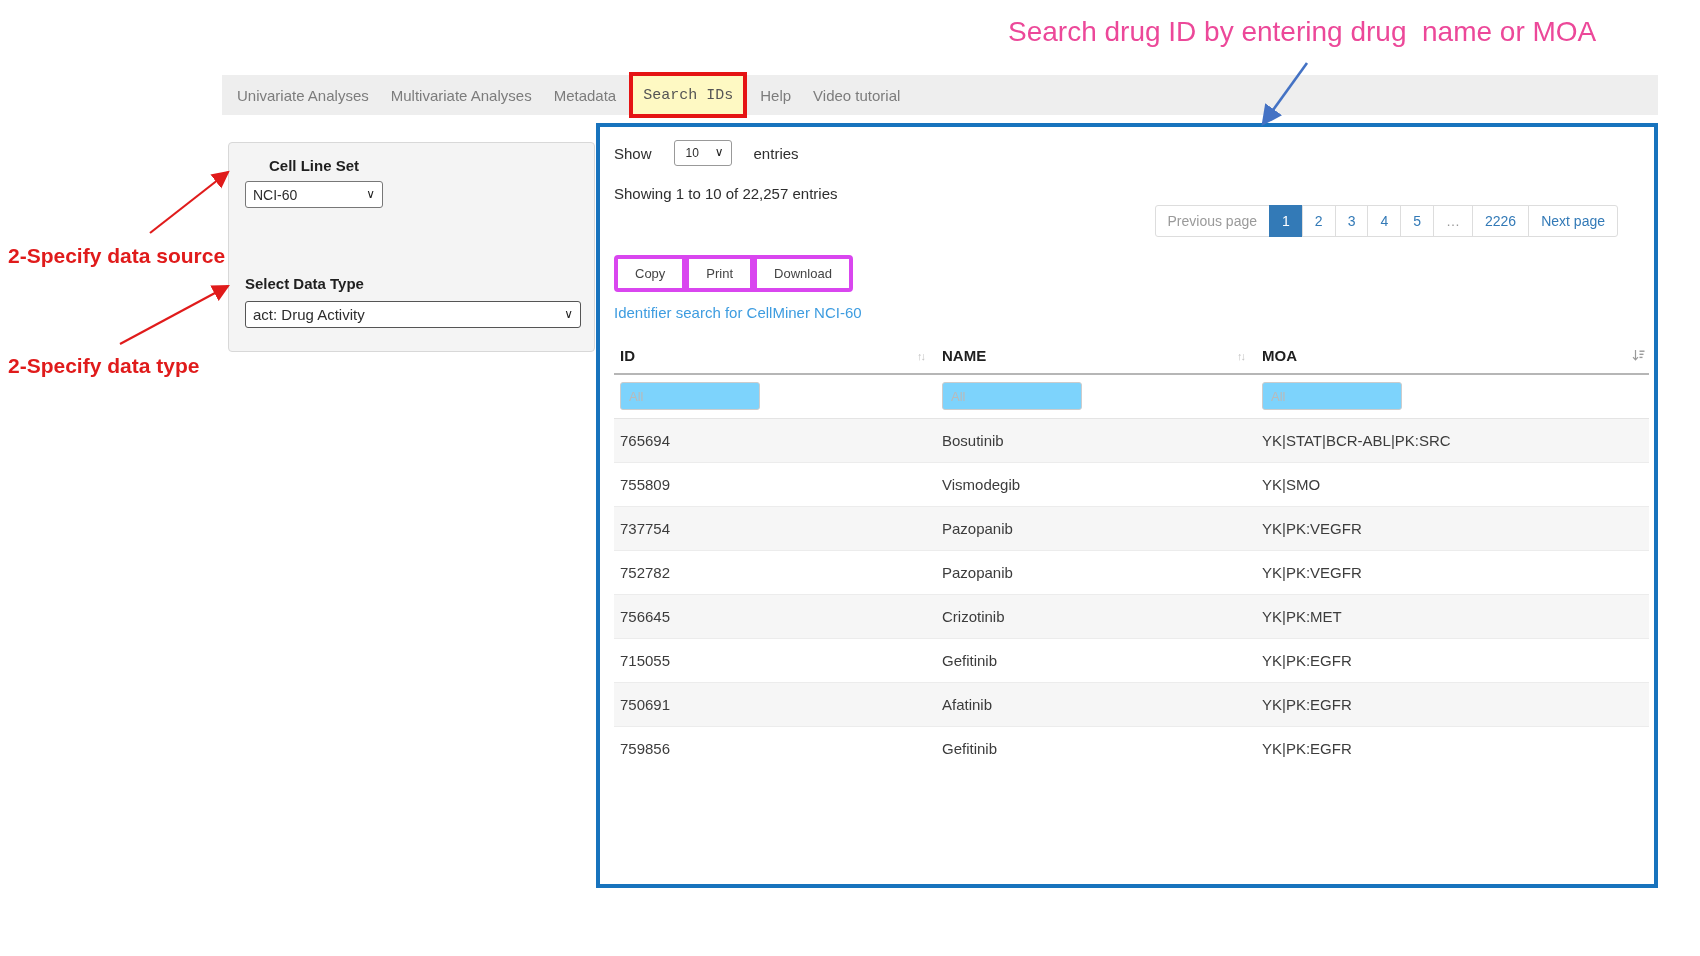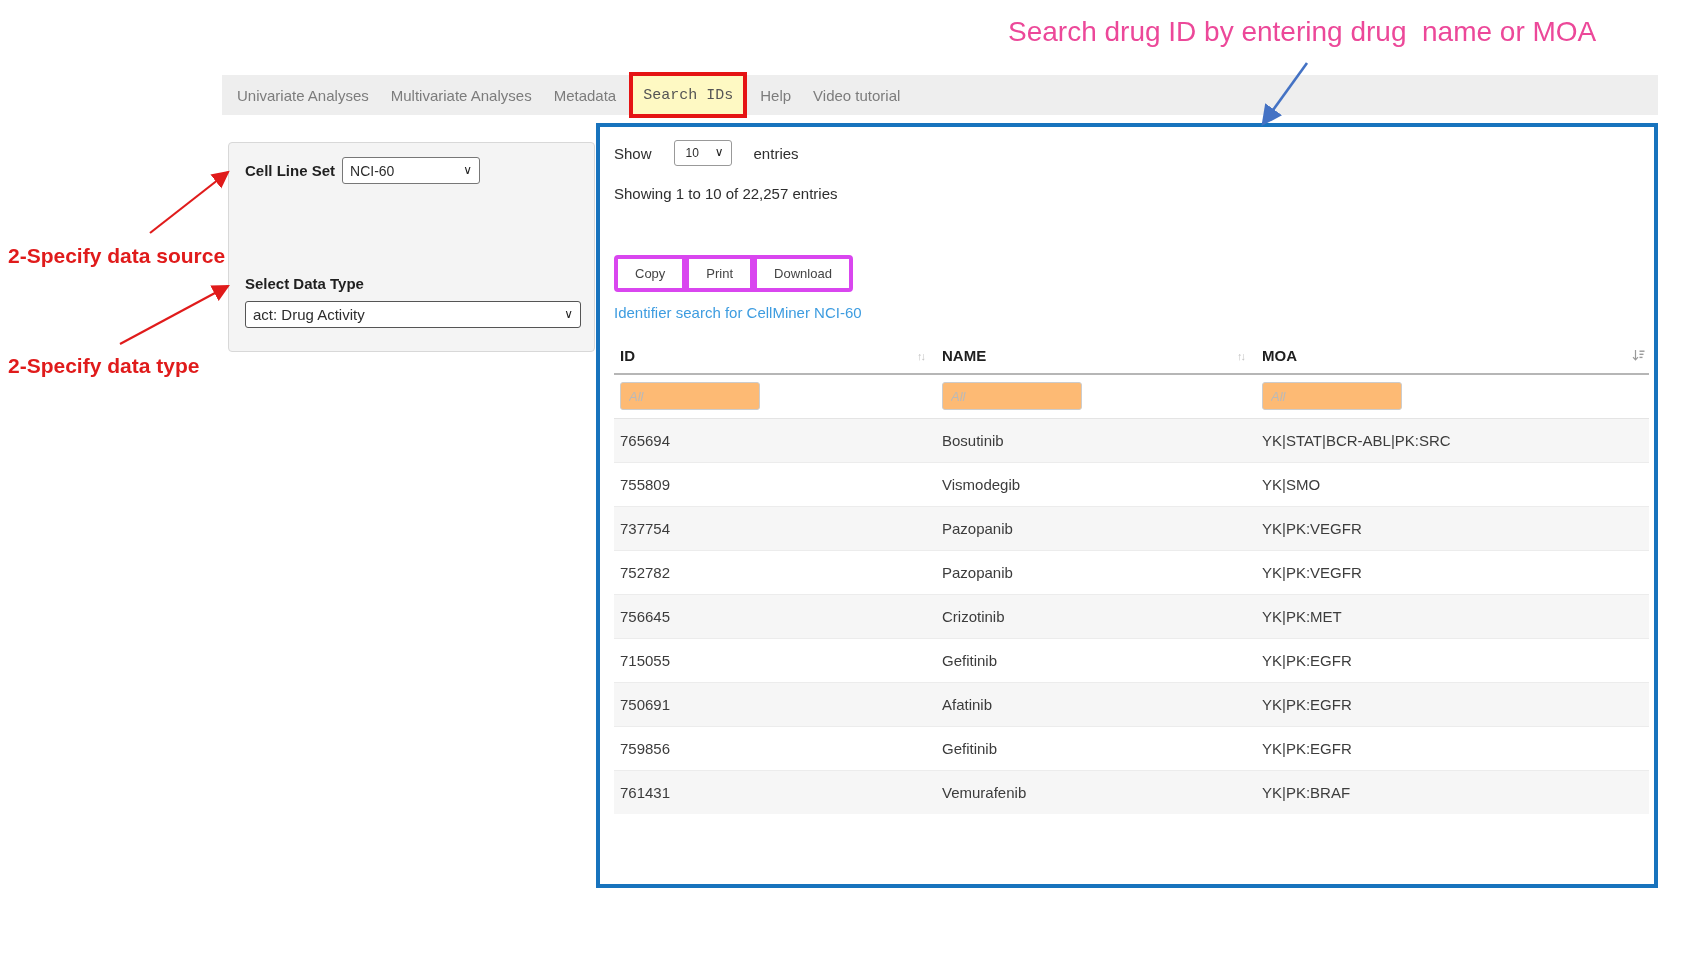--- a/index.html
+++ b/index.html
@@ -18,21 +18,21 @@
   
   .navbar { position:absolute; left:222px; top:75px; width:1436px; height:40px; background:#eeeeee;
             display:flex; align-items:stretch; padding-left:4px; font-size:15px; color:#7c7c7c; }
   .nav-item { display:flex; align-items:center; padding:0 11px; cursor:pointer; white-space:nowrap; }
   .nav-item.active { border:4px solid #e51414; background:#fef9c3; color:#555; margin:-3px 2px; padding:0 10px;font-family:Liberation Mono, monospace; }
 
   
   .left-panel { position:absolute; left:228px; top:142px; width:367px; height:210px;
                 background:#f4f4f4; border:1px solid #d8d8d8; border-radius:4px; }
   .field-label { font-weight:bold; font-size:15px; color:#1f1f1f; }
-  .row1 { position:absolute; left:16px; top:14px; display:flex; align-items:center; gap:7px; }
+  .row1 { position:absolute; left:16px; top:14px; display:flex; align-items:center; gap:7px;flex-direction:column; }
   .label2 { position:absolute; left:16px; top:132px; }
   .sel2wrap { position:absolute; left:16px; top:158px; width:336px; }
   .select-wrap { position:relative; display:inline-block; }
   .select-wrap::after { content:"∨"; position:absolute; right:8px; top:50%; transform:translateY(-55%);
                         font-size:12px; color:#222; pointer-events:none; }
   select { appearance:none; -webkit-appearance:none; background:#fff; border:1px solid #777;
            border-radius:3px; font-family:inherit; color:#2d2d2d; outline:none; }
   .sel-cell-line { width:138px; height:27px; font-size:14px; padding:0 22px 0 7px; }
   .sel-data-type { width:100%; height:27px; font-size:15px; padding:0 24px 0 7px; border-color:#555; }
 
@@ -62,21 +62,21 @@
              text-decoration:none; cursor:pointer; }
 
   .data-table { position:absolute; left:14px; top:210px; width:1035px; border-collapse:collapse; }
   .data-table th { text-align:left; font-size:15px; color:#1f1f1f; padding:10px 0 9px 6px;
                    border-bottom:2px solid #b6b6b6; font-weight:bold; }
   .th-inner { display:flex; align-items:center; justify-content:space-between; }
   .sort-icon { color:#c3c3c3; font-size:11px; letter-spacing:-2px; margin-right:12px; font-weight:normal; }
   .sort-icon.amount { margin-right:4px; display:flex; align-items:center; }
   .filter-cell { padding:10px 0 9px 4px; }
   .filter-input { width:140px; height:28px; border:1px solid #ccc; border-radius:3px; padding:0 8px;
-                  font-size:13px; color:#555; font-family:inherit; outline:none; background:#fdba74;font-style:italic; }
+                  font-size:13px; color:#555; font-family:inherit; outline:none; background:#7dd3fc; }
   .filter-input::placeholder { color:#b9b9b9; }
   .data-table td { font-size:15px; color:#3c3c3c; padding:0 0 0 6px; height:44px; }
   .data-table tbody tr:nth-child(odd) { background:#f6f6f6; }
   .data-table tbody tr { border-top:1px solid #ececec; }
   .data-table tbody tr:first-child { border-top:1px solid #e4e4e4; }
 </style>
 </head>
 <body>
 
 <div class="page">
@@ -131,20 +131,31 @@
       <span class="select-wrap">
         <select class="sel-page-len">
           <option>10</option>
         </select>
       </span>
       <span>entries</span>
     </div>
 
     <div class="showing-text">Showing 1 to 10 of 22,257 entries</div>
 
+    <div class="pagination">
+        <button class="pg-btn pg-prev">Previous page</button>
+        <button class="pg-btn active">1</button>
+        <button class="pg-btn">2</button>
+        <button class="pg-btn">3</button>
+        <button class="pg-btn">4</button>
+        <button class="pg-btn">5</button>
+        <button class="pg-btn ellipsis">…</button>
+        <button class="pg-btn">2226</button>
+        <button class="pg-btn pg-next">Next page</button>
+      </div>
 
     <div class="btn-group">
         <button class="tool-btn">Copy</button>
         <button class="tool-btn">Print</button>
         <button class="tool-btn">Download</button>
       </div>
 
     <a class="id-link">Identifier search for CellMiner NCI-60</a>
 
     <table class="data-table">
@@ -221,22 +232,17 @@
           <tr>
             <td>750691</td>
             <td>Afatinib</td>
             <td>YK|PK:EGFR</td>
           </tr>
           <tr>
             <td>759856</td>
             <td>Gefitinib</td>
             <td>YK|PK:EGFR</td>
           </tr>
-          <tr>
-            <td>761431</td>
-            <td>Vemurafenib</td>
-            <td>YK|PK:BRAF</td>
-          </tr>
         </tbody>
     </table>
   </div>
 
 </div>
 
 </body></html>

